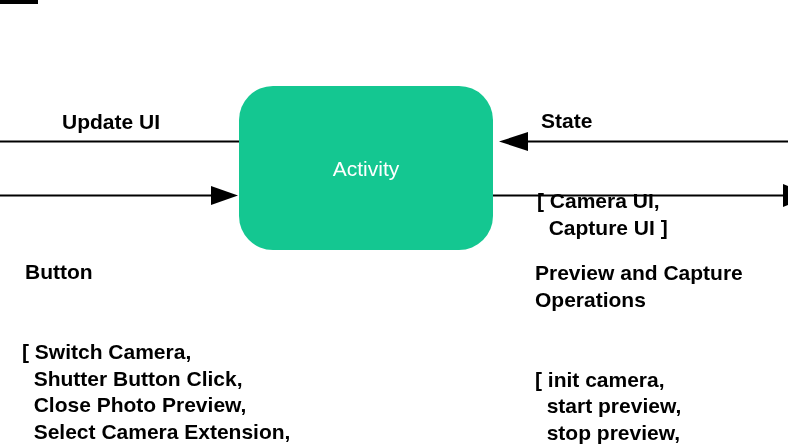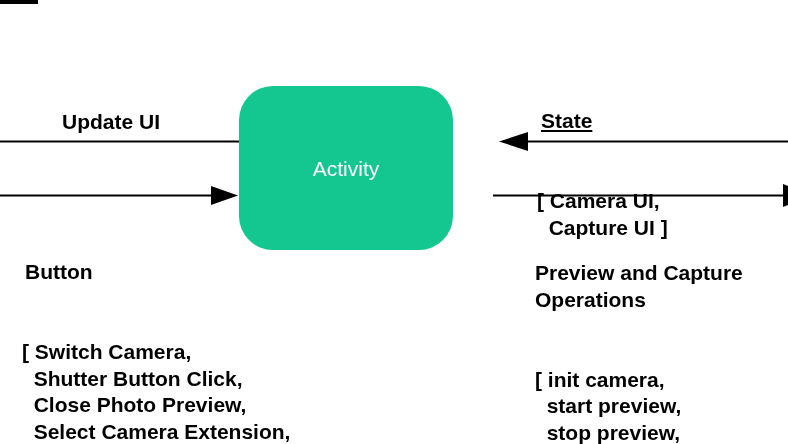--- a/index.html
+++ b/index.html
@@ -24,21 +24,21 @@
     position: absolute;
     left: 0; top: 0;
     width: 788px; height: 444px;
   }
   .connector { stroke: var(--line); stroke-width: 2.2; }
   .arrowhead { fill: var(--line); stroke: none; }
   .cropped-bar { fill: var(--line); }
   .activity-node {
     position: absolute;
     left: 239px; top: 86px;
-    width: 214px; height: 164px;
+    width: 254px; height: 164px;
     background: var(--activity-fill);
     border-radius: 34px;
     display: flex;
     align-items: center;
     justify-content: center;
   }
   .activity-label {
     color: var(--activity-text);
     font-size: 21px;
     line-height: 1;
@@ -49,21 +49,21 @@
     line-height: 26.6px;
     white-space: pre;
     color: var(--text);
   }
   .txt .title { font-weight: bold; white-space: pre; }
   .txt .body  { font-weight: bold; white-space: pre; }
   .label-update-ui { left: 62px; top: 109px; font-weight: bold; }
   .block-actions   { left: 22px;  top: 206px; }
   .block-actions .title { padding-left: 3px; }
   .block-state     { left: 537px; top: 55px; }
-  .block-state .title { padding-left: 4px; text-decoration: underline; }
+  .block-state .title { padding-left: 4px; }
   .block-ops       { left: 535px; top: 207px; }
 </style>
 </head>
 <body>
 
 <div class="stage">
 
   <svg class="connector-layer" viewBox="0 0 788 444" xmlns="http://www.w3.org/2000/svg">
 
     <rect class="cropped-bar" x="0" y="0" width="38" height="4"></rect>

